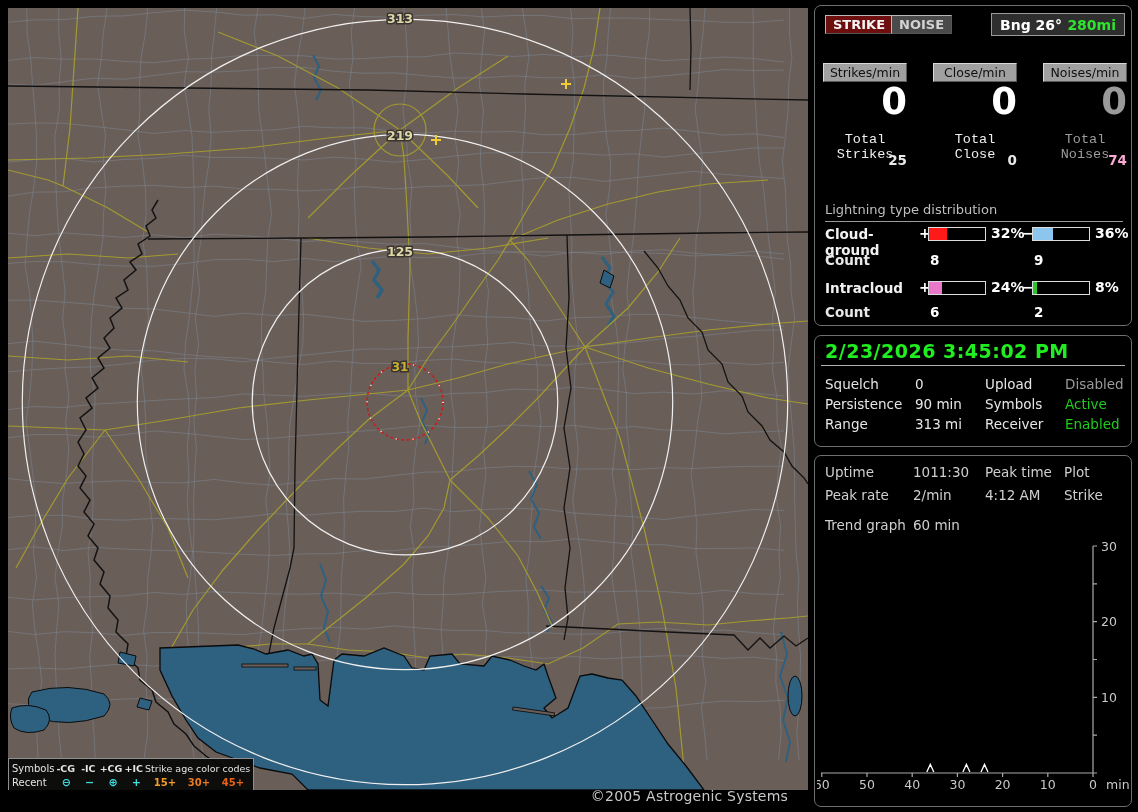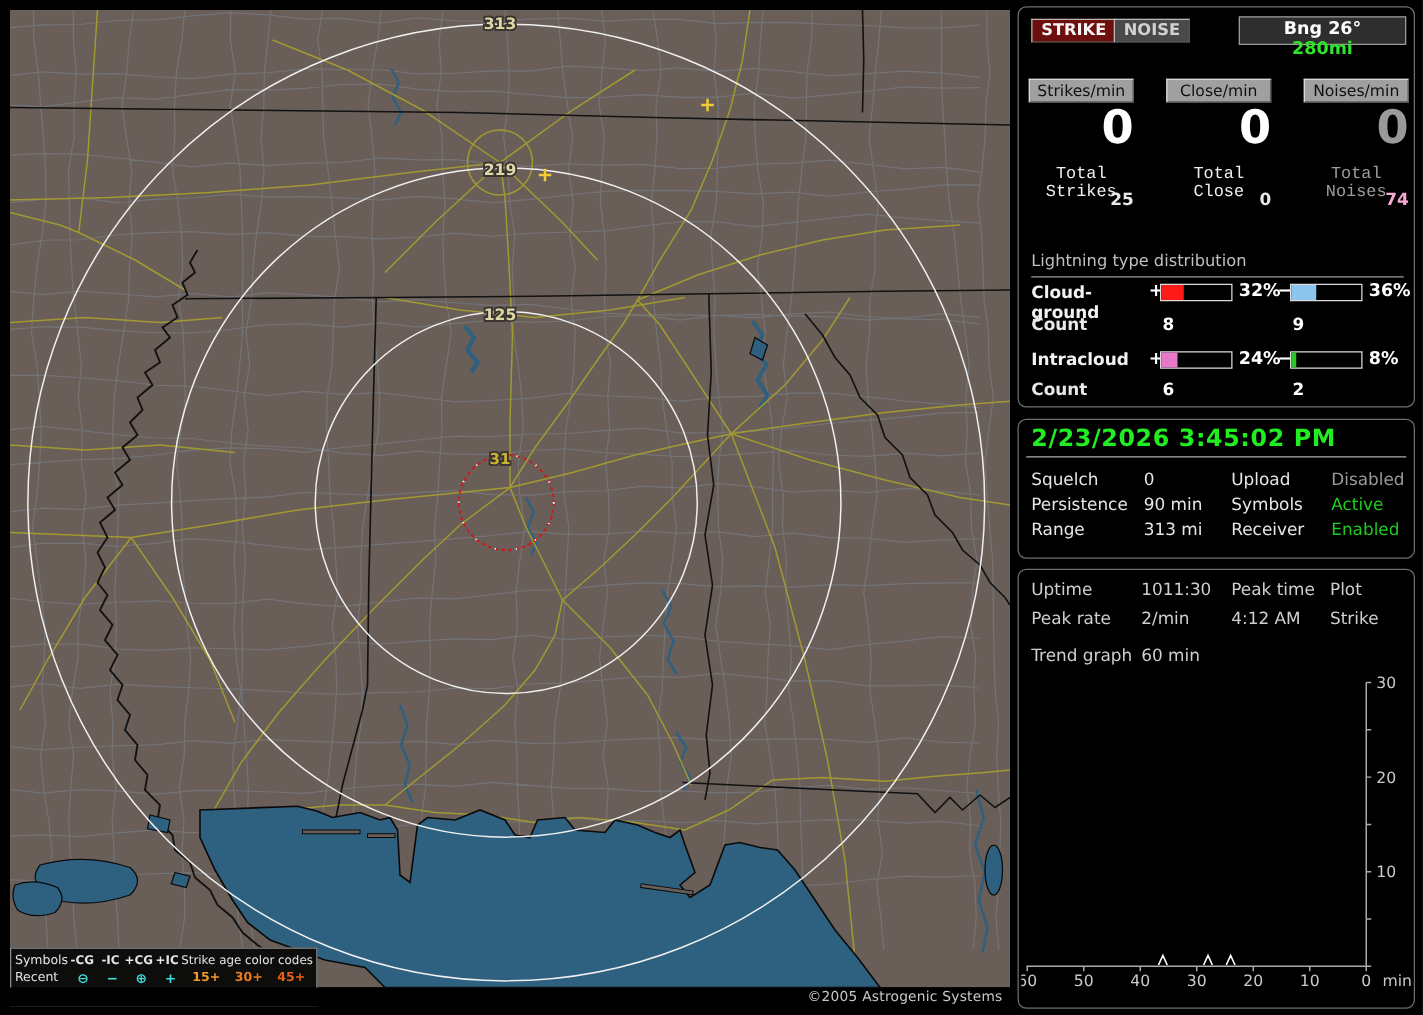--- a/index.html
+++ b/index.html
@@ -3,21 +3,21 @@
 <meta charset="utf-8">
 <style>
   html,body{margin:0;padding:0;background:#000;width:1138px;height:812px;overflow:hidden;
     font-family:"DejaVu Sans","Liberation Sans",sans-serif;}
   .app{position:relative;width:1138px;height:812px;background:#000;}
 
   
   .map-area{position:absolute;left:8px;top:8px;width:800px;height:797px;background:#000;}
   .map-area svg{display:block;}
   .map-bottom-bar{position:absolute;left:0;bottom:0;width:100%;height:15px;background:#000;}
-  .copyright{position:absolute;right:6px;bottom:1px;font-size:11px;color:#c9c9c9;letter-spacing:.2px;}
+  .copyright{position:absolute;right:20px;bottom:1px;font-size:14px;color:#c9c9c9;letter-spacing:.2px;}
 
   .legend{position:absolute;left:0px;top:750px;width:246px;height:47px;background:rgba(8,8,8,.95);
     border:1px solid #8f8f8f;font-size:10px;color:#e4e4e4;box-sizing:border-box;padding:2px 3px;}
   .lg-row{display:flex;align-items:center;height:14px;white-space:nowrap;}
   .lg-c1{width:44px;}
   .lg-sym{width:24px;text-align:center;font-size:9.5px;}
   .lg-symg{width:24px;text-align:center;font-size:11px;font-weight:bold;}
   .lg-age{width:35px;text-align:center;font-weight:bold;}
   .lg-agetitle{width:105px;text-align:center;font-size:9.5px;}
 
@@ -27,21 +27,21 @@
   .box-b{left:814px;top:335px;width:318px;height:112px;}
   .box-c{left:814px;top:455px;width:318px;height:352px;}
   .abs{position:absolute;}
 
   .btn{display:inline-block;font-weight:bold;font-size:13px;text-align:center;
     border:1px solid #b8b8b8;border-bottom-color:#555;border-right-color:#555;
     padding:1px 7px;cursor:default;}
   .btn-strike{background:#6e0f0f;color:#f5f5f5;}
   .btn-noise{background:#4a4a4a;color:#d2d2d2;}
   .bng-box{background:#2e2e2e;border:1px solid #9a9a9a;color:#fff;font-weight:bold;font-size:14px;
-    display:flex;justify-content:space-between;align-items:center;padding:1px 8px;box-sizing:border-box;flex-direction:column;}
+    display:flex;justify-content:space-between;align-items:center;padding:1px 8px;box-sizing:border-box;}
   .bng-dist{font-weight:bold;}
 
   .rate-btn{display:block;width:100%;box-sizing:border-box;background:#a0a0a0;color:#101010;
     font-size:12.5px;text-align:center;border:1px solid #d8d8d8;border-bottom-color:#5a5a5a;
     border-right-color:#5a5a5a;padding:1px 0;}
   .col{position:absolute;width:84px;}
   .bigzero{position:absolute;width:84px;text-align:right;font-size:37px;line-height:37px;font-weight:bold;color:#fff;}
   .bigzero.dim{color:#9a9a9a;}
   .tot-label{position:absolute;width:84px;text-align:center;font-size:13.5px;color:#efefef;font-family:Liberation Mono, monospace;}
   .tot-label.dim{color:#9c9c9c;}

